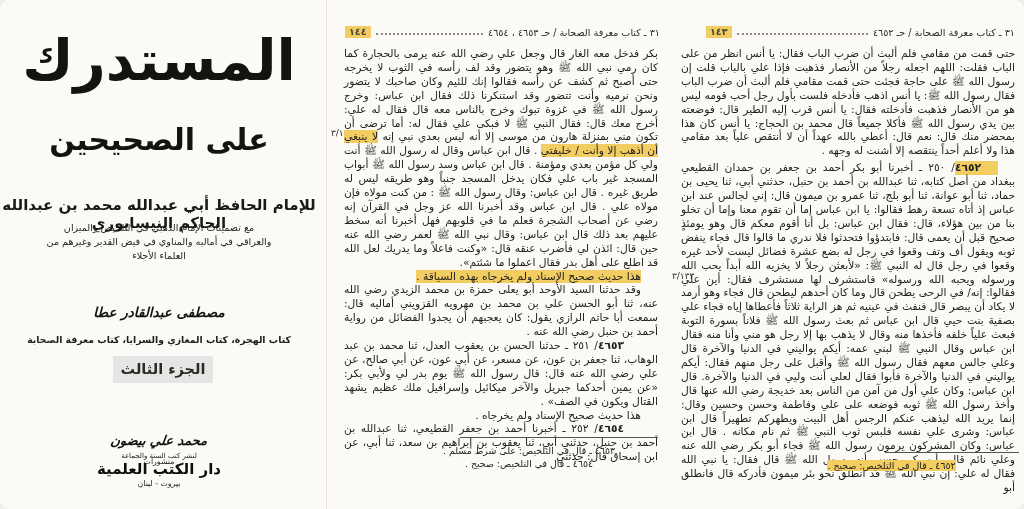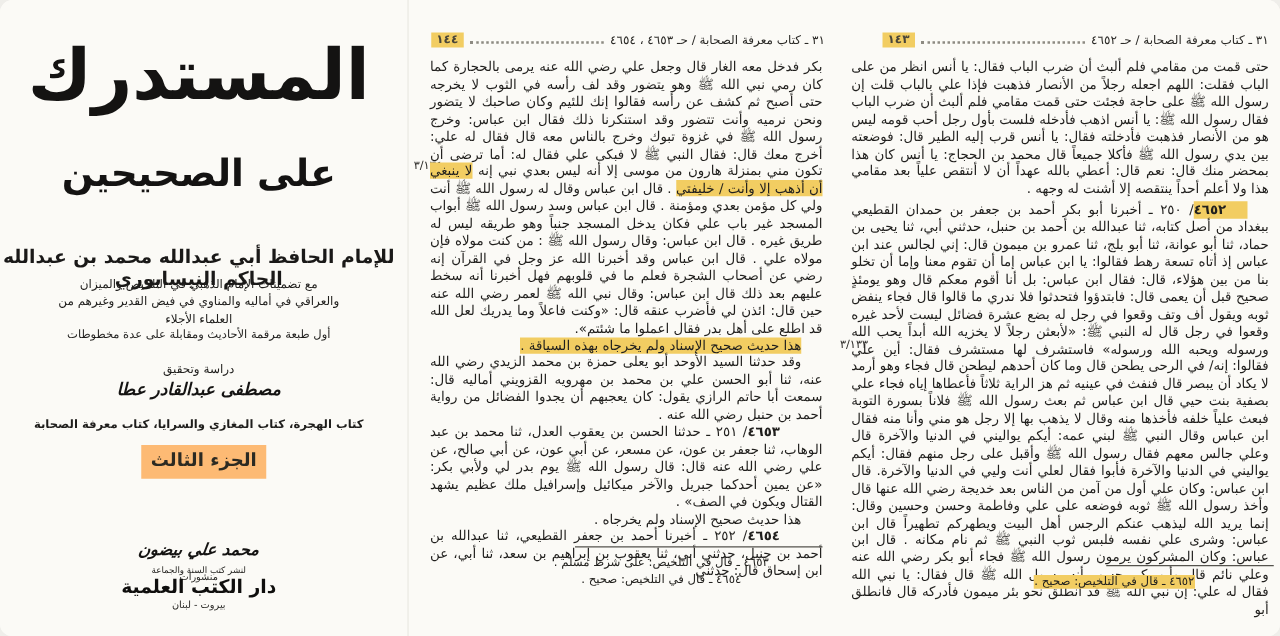--- a/index.html
+++ b/index.html
@@ -48,39 +48,37 @@
   
   .panel-title .blk{position:absolute;left:0;width:318px;text-align:center;}
   .t-main{top:28px;font-size:56px;font-weight:bold;letter-spacing:-2px;color:#141312;}
   .t-sub{top:122px;font-size:30px;font-weight:bold;letter-spacing:-1px;color:#141312;}
   .t-author{top:196px;font-size:15px;font-weight:bold;color:#1a1918;}
   .t-desc{top:221px;left:45px !important;width:228px !important;font-size:9.6px;line-height:14px;color:#1f1e1c;}
   .t-desc2{top:262px;font-size:9.2px;color:#1f1e1c;}
   .t-tahqiq{top:290px;font-size:9.6px;color:#1f1e1c;}
   .t-muhaqqiq{top:304px;font-size:13.5px;font-weight:bold;font-style:italic;color:#141312;}
   .t-contents{top:334px;font-size:9.3px;font-weight:bold;color:#1f1e1c;}
-  .t-volume{top:356px;left:113px !important;width:100px !important;background:#fdba74;padding:5px 0 6px 0;font-size:14.5px;font-weight:bold;color:#2c2a22;}
+  .t-volume{top:356px;left:113px !important;width:100px !important;background:#e5e5e5;padding:5px 0 6px 0;font-size:14.5px;font-weight:bold;color:#2c2a22;}
   .t-pub1{top:424px;font-size:7.8px;color:#23221f;margin-top:33px;}
   .t-pubname{top:433px;font-size:13px;font-weight:bold;font-style:italic;transform:skewX(-8deg);color:#141312;}
   .t-pubtag{top:452px;font-size:7px;color:#23221f;}
   .t-pubhouse{top:460px;font-size:15px;font-weight:bold;letter-spacing:-0.5px;color:#0f0e0d;}
   .t-pubcity{top:479px;font-size:7.8px;letter-spacing:1px;color:#23221f;}
 </style>
 </head>
 <body>
 
 <div class="stage">
 
   <div class="panel panel-title">
     <div class="blk t-main">المستدرك</div>
     <div class="blk t-sub">على الصحيحين</div>
     <div class="blk t-author">للإمام الحافظ أبي عبدالله محمد بن عبدالله الحاكم النيسابوري</div>
     <div class="blk t-desc">مع تضمينات الإمام الذهبي في التلخيص والميزان والعراقي في أماليه والمناوي في فيض القدير وغيرهم من العلماء الأجلاء</div>
-    <div class="blk t-desc2">أول طبعة مرقمة الأحاديث ومقابلة على عدة مخطوطات</div>
-    <div class="blk t-tahqiq">دراسة وتحقيق</div>
     <div class="blk t-muhaqqiq">مصطفى عبدالقادر عطا</div>
     <div class="blk t-contents">كتاب الهجرة، كتاب المغازي والسرايا، كتاب معرفة الصحابة</div>
     <div class="blk t-volume">الجزء الثالث</div>
     <div class="blk t-pub1">منشورات</div>
     <div class="blk t-pubname">محمد علي بيضون</div>
     <div class="blk t-pubtag">لنشر كتب السنة والجماعة</div>
     <div class="blk t-pubcity">بيروت - لبنان</div>
     <div class="blk t-pubhouse">دار الكتب العلمية</div>
   </div>
 

